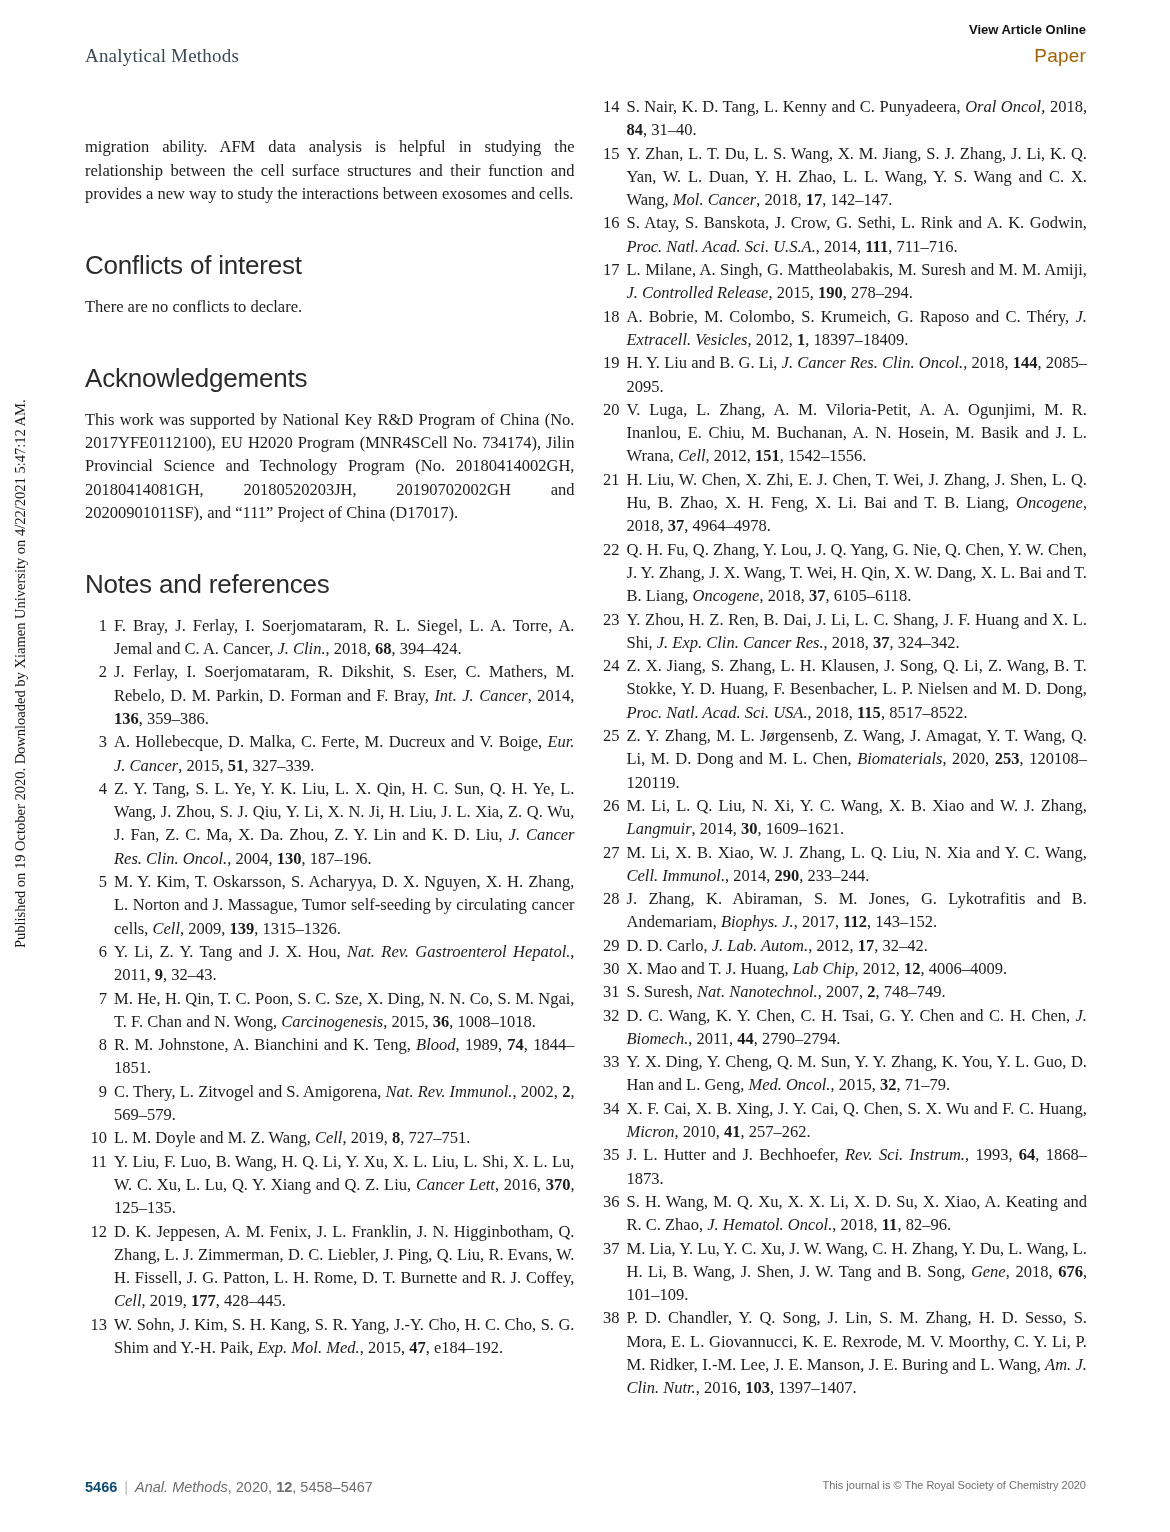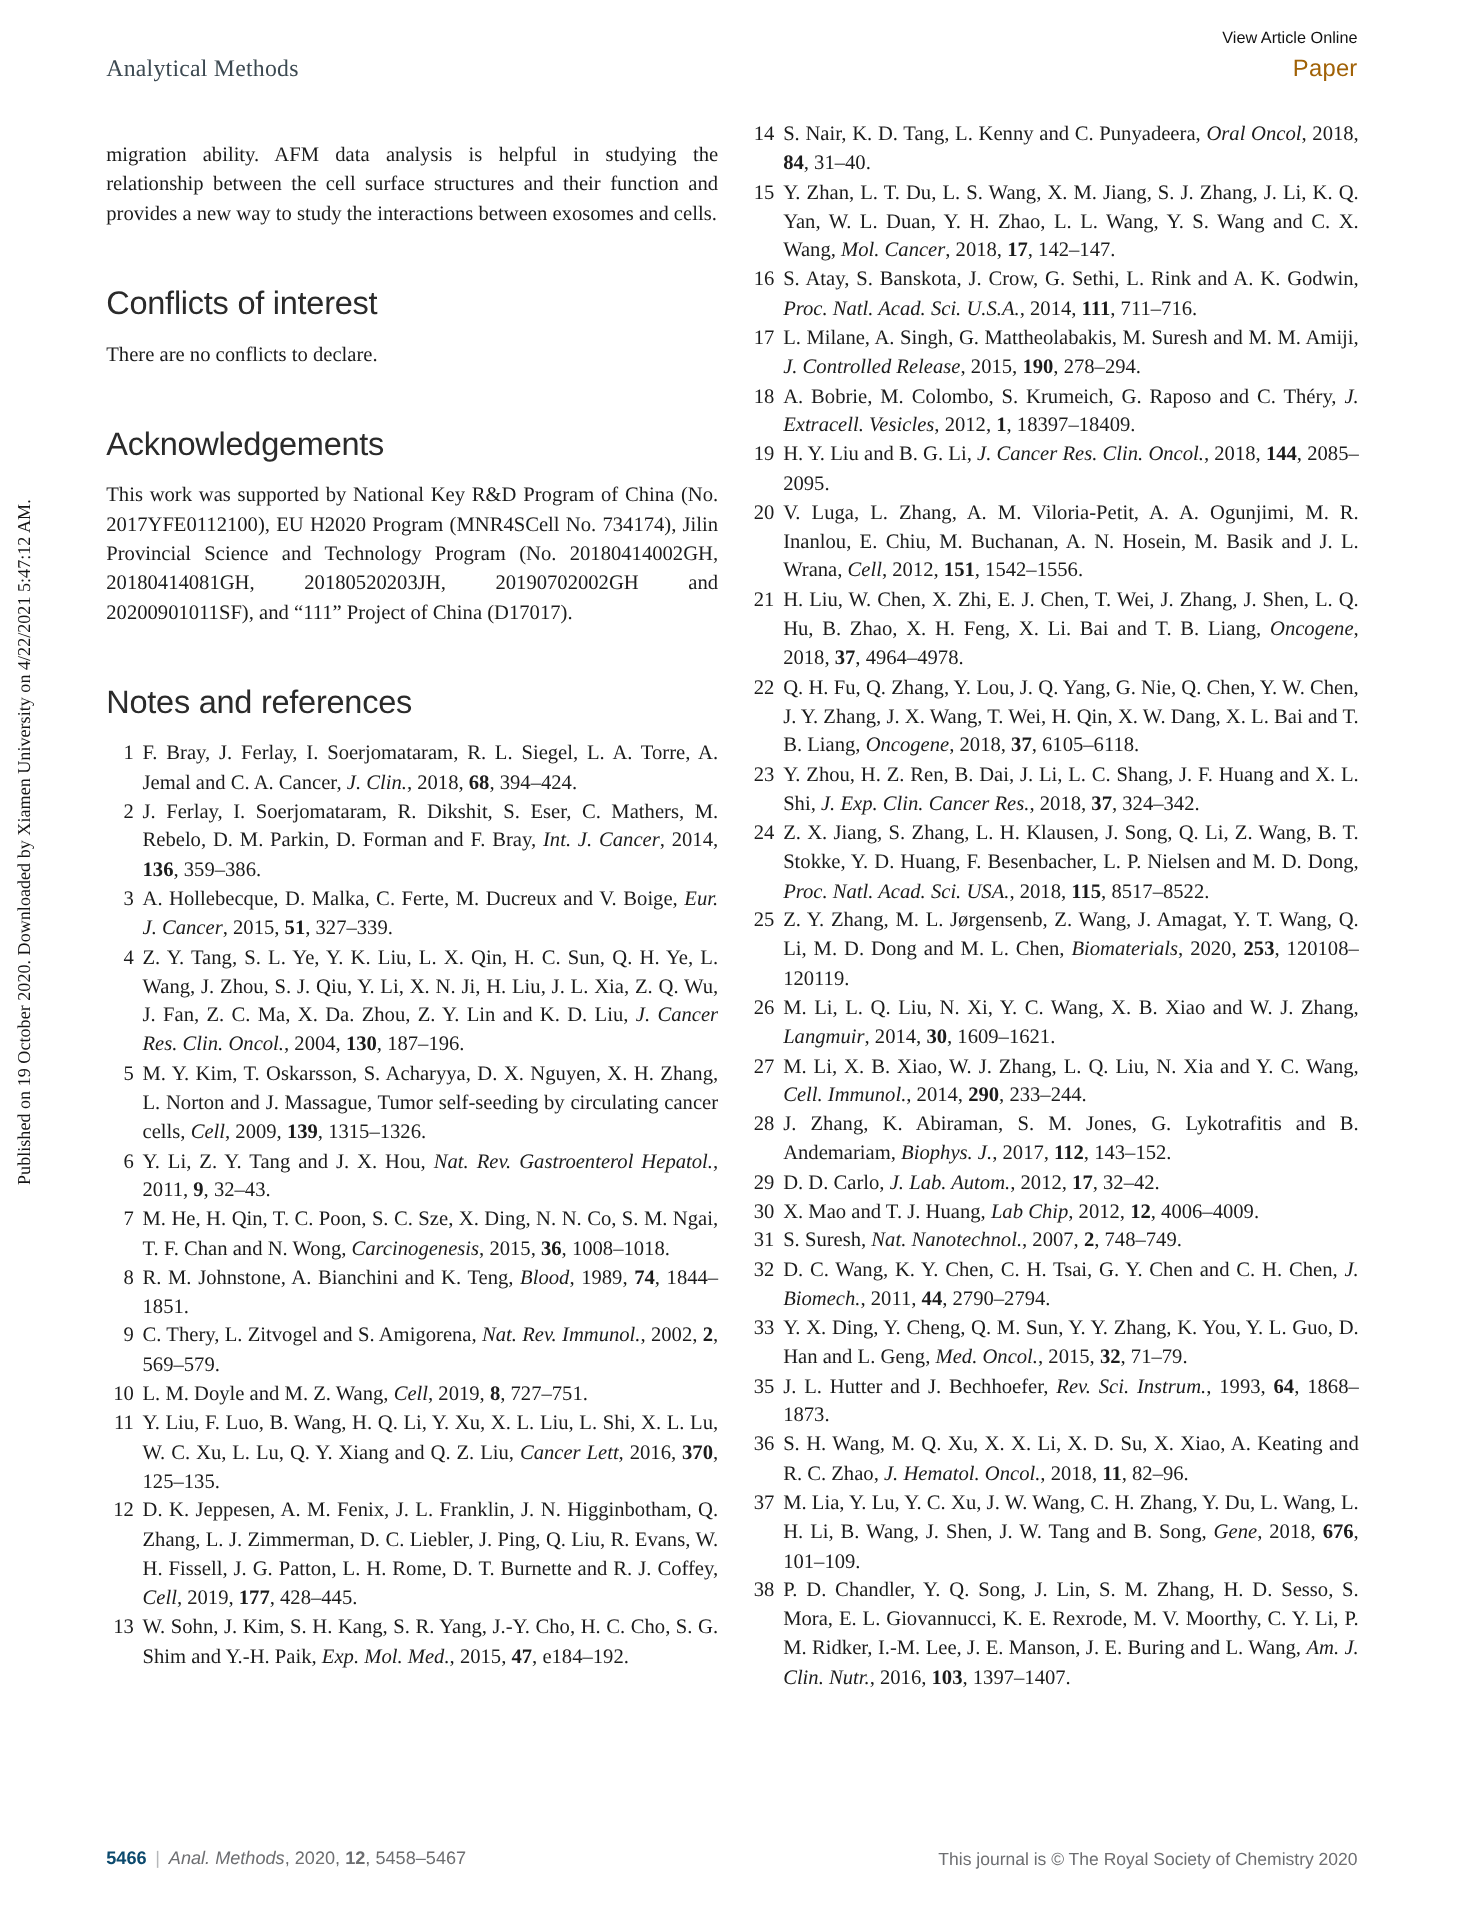--- a/index.html
+++ b/index.html
@@ -9,21 +9,21 @@
     width:1170px; height:1532px;
     background:#ffffff;
     font-family:"Liberation Serif", serif;
     color:#1c1c1c;
     overflow:hidden;
   }
   
   .hdr-view {
     position:absolute; top:22px; right:84px;
     font-family:"Liberation Sans", sans-serif;
-    font-size:13px; font-weight:400; color:#111;
+    font-size:13px; font-weight:700; color:#111;
   }
   .hdr-journal {
     position:absolute; top:45px; left:85px;
     font-family:Liberation Serif, serif;
     font-size:19px; font-weight:500; color:#3d4a52;
     letter-spacing:.2px;
   }
   .hdr-type {
     position:absolute; top:45px; right:84px;
     font-family:"Liberation Sans", sans-serif;
@@ -70,21 +70,21 @@
     font-family:"Liberation Sans", sans-serif;
     font-size:14.5px; color:#6d6e71;
   }
   .footer-left .pg { font-weight:700; color:#0c4a6e; }
   .footer-left .sep { color:#b6b8ba; margin:0 7px; }
   .footer-left i { font-style:italic; }
   .footer-left b { font-weight:700; }
   .footer-right {
     position:absolute; right:84px; top:1479px;
     font-family:"Liberation Sans", sans-serif;
-    font-size:14px; color:#6d6e71;
+    font-size:11px; color:#6d6e71;
   }
 </style>
 </head>
 <body>
 
 <div class="page">
 
   <div class="hdr-view">View Article Online</div>
   <div class="hdr-journal">Analytical Methods</div>
   <div class="hdr-type">Paper</div>
@@ -134,20 +134,21 @@
           <div class="ref"><span class="refnum">24</span><span><span>Z. X. Jiang, S. Zhang, L. H. Klausen, J. Song, Q. Li, Z. Wang, B. T. Stokke, Y. D. Huang, F. Besenbacher, L. P. Nielsen and M. D. Dong, </span><i>Proc. Natl. Acad. Sci. USA.</i><span>, 2018, </span><b>115</b><span>, 8517–8522.</span></span></div>
           <div class="ref"><span class="refnum">25</span><span><span>Z. Y. Zhang, M. L. Jørgensenb, Z. Wang, J. Amagat, Y. T. Wang, Q. Li, M. D. Dong and M. L. Chen, </span><i>Biomaterials</i><span>, 2020, </span><b>253</b><span>, 120108–120119.</span></span></div>
           <div class="ref"><span class="refnum">26</span><span><span>M. Li, L. Q. Liu, N. Xi, Y. C. Wang, X. B. Xiao and W. J. Zhang, </span><i>Langmuir</i><span>, 2014, </span><b>30</b><span>, 1609–1621.</span></span></div>
           <div class="ref"><span class="refnum">27</span><span><span>M. Li, X. B. Xiao, W. J. Zhang, L. Q. Liu, N. Xia and Y. C. Wang, </span><i>Cell. Immunol.</i><span>, 2014, </span><b>290</b><span>, 233–244.</span></span></div>
           <div class="ref"><span class="refnum">28</span><span><span>J. Zhang, K. Abiraman, S. M. Jones, G. Lykotrafitis and B. Andemariam, </span><i>Biophys. J.</i><span>, 2017, </span><b>112</b><span>, 143–152.</span></span></div>
           <div class="ref"><span class="refnum">29</span><span><span>D. D. Carlo, </span><i>J. Lab. Autom.</i><span>, 2012, </span><b>17</b><span>, 32–42.</span></span></div>
           <div class="ref"><span class="refnum">30</span><span><span>X. Mao and T. J. Huang, </span><i>Lab Chip</i><span>, 2012, </span><b>12</b><span>, 4006–4009.</span></span></div>
           <div class="ref"><span class="refnum">31</span><span><span>S. Suresh, </span><i>Nat. Nanotechnol.</i><span>, 2007, </span><b>2</b><span>, 748–749.</span></span></div>
           <div class="ref"><span class="refnum">32</span><span><span>D. C. Wang, K. Y. Chen, C. H. Tsai, G. Y. Chen and C. H. Chen, </span><i>J. Biomech.</i><span>, 2011, </span><b>44</b><span>, 2790–2794.</span></span></div>
           <div class="ref"><span class="refnum">33</span><span><span>Y. X. Ding, Y. Cheng, Q. M. Sun, Y. Y. Zhang, K. You, Y. L. Guo, D. Han and L. Geng, </span><i>Med. Oncol.</i><span>, 2015, </span><b>32</b><span>, 71–79.</span></span></div>
+          <div class="ref"><span class="refnum">34</span><span><span>X. F. Cai, X. B. Xing, J. Y. Cai, Q. Chen, S. X. Wu and F. C. Huang, </span><i>Micron</i><span>, 2010, </span><b>41</b><span>, 257–262.</span></span></div>
           <div class="ref"><span class="refnum">35</span><span><span>J. L. Hutter and J. Bechhoefer, </span><i>Rev. Sci. Instrum.</i><span>, 1993, </span><b>64</b><span>, 1868–1873.</span></span></div>
           <div class="ref"><span class="refnum">36</span><span><span>S. H. Wang, M. Q. Xu, X. X. Li, X. D. Su, X. Xiao, A. Keating and R. C. Zhao, </span><i>J. Hematol. Oncol.</i><span>, 2018, </span><b>11</b><span>, 82–96.</span></span></div>
           <div class="ref"><span class="refnum">37</span><span><span>M. Lia, Y. Lu, Y. C. Xu, J. W. Wang, C. H. Zhang, Y. Du, L. Wang, L. H. Li, B. Wang, J. Shen, J. W. Tang and B. Song, </span><i>Gene</i><span>, 2018, </span><b>676</b><span>, 101–109.</span></span></div>
           <div class="ref"><span class="refnum">38</span><span><span>P. D. Chandler, Y. Q. Song, J. Lin, S. M. Zhang, H. D. Sesso, S. Mora, E. L. Giovannucci, K. E. Rexrode, M. V. Moorthy, C. Y. Li, P. M. Ridker, I.-M. Lee, J. E. Manson, J. E. Buring and L. Wang, </span><i>Am. J. Clin. Nutr.</i><span>, 2016, </span><b>103</b><span>, 1397–1407.</span></span></div>
         </div>
     </div>
   </div>
 
   <div class="footer-left">
     <span class="pg">5466</span><span class="sep">|</span><span><i>Anal. Methods</i><span>, 2020, </span><b>12</b><span>, 5458–5467</span></span>

